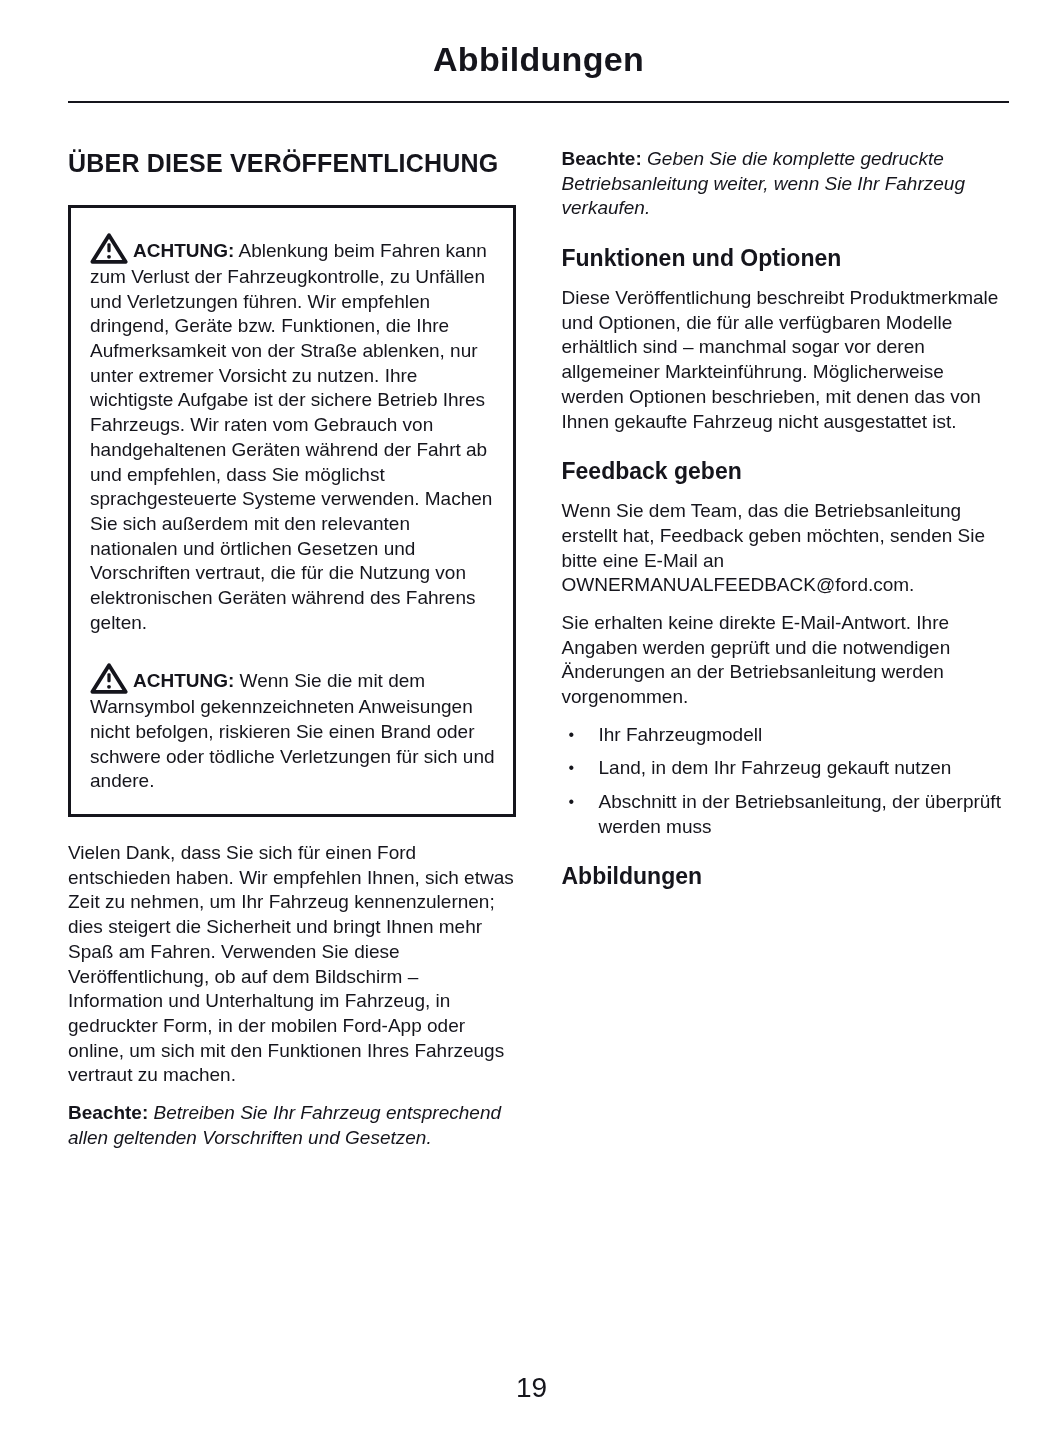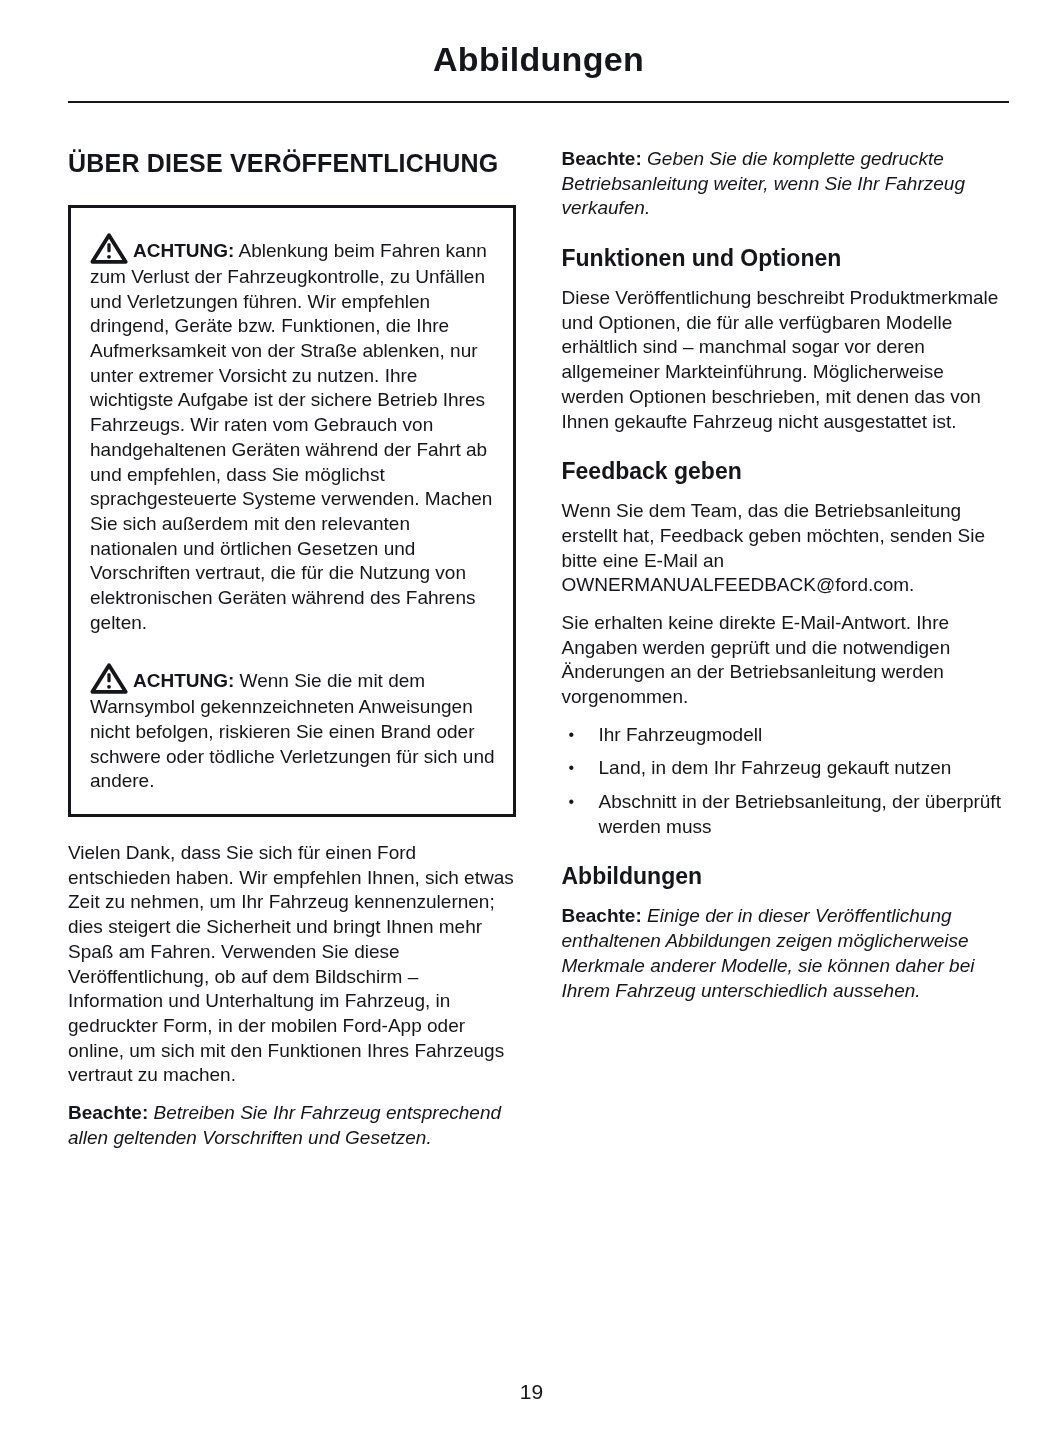--- a/index.html
+++ b/index.html
@@ -86,21 +86,21 @@
     font-size:16px;
     line-height:24px;
   }
   .bullet .bullet-text { flex:1; }
 
   .footer {
     position:absolute;
     left:8px; right:0;
     bottom:44px;
     text-align:center;
-    font-size:21px;
+    font-size:28px;
     color:#15151c;
   }
 </style>
 </head>
 <body>
 
 <div class="page">
 
   <h1 class="page-title">Abbildungen</h1>
   <hr class="rule">
@@ -165,22 +165,18 @@
           <span class="dot">•</span>
           <span class="bullet-text">Land, in dem Ihr Fahrzeug gekauft nutzen</span>
         </div>
         <div class="bullet">
           <span class="dot">•</span>
           <span class="bullet-text">Abschnitt in der Betriebsanleitung, der überprüft werden muss</span>
         </div>
       </div>
 
       <h3 class="sub-title">Abbildungen</h3>
-      <p class="note">
-        <strong class="note-label">Beachte:</strong>
-        <span class="note-text">Einige der in dieser Veröffentlichung enthaltenen Abbildungen zeigen möglicherweise Merkmale anderer Modelle, sie können daher bei Ihrem Fahrzeug unterschiedlich aussehen.</span>
-      </p>
 
     </div>
   </div>
 </div>
 
 <div class="footer">19</div>
 
 </body></html>

